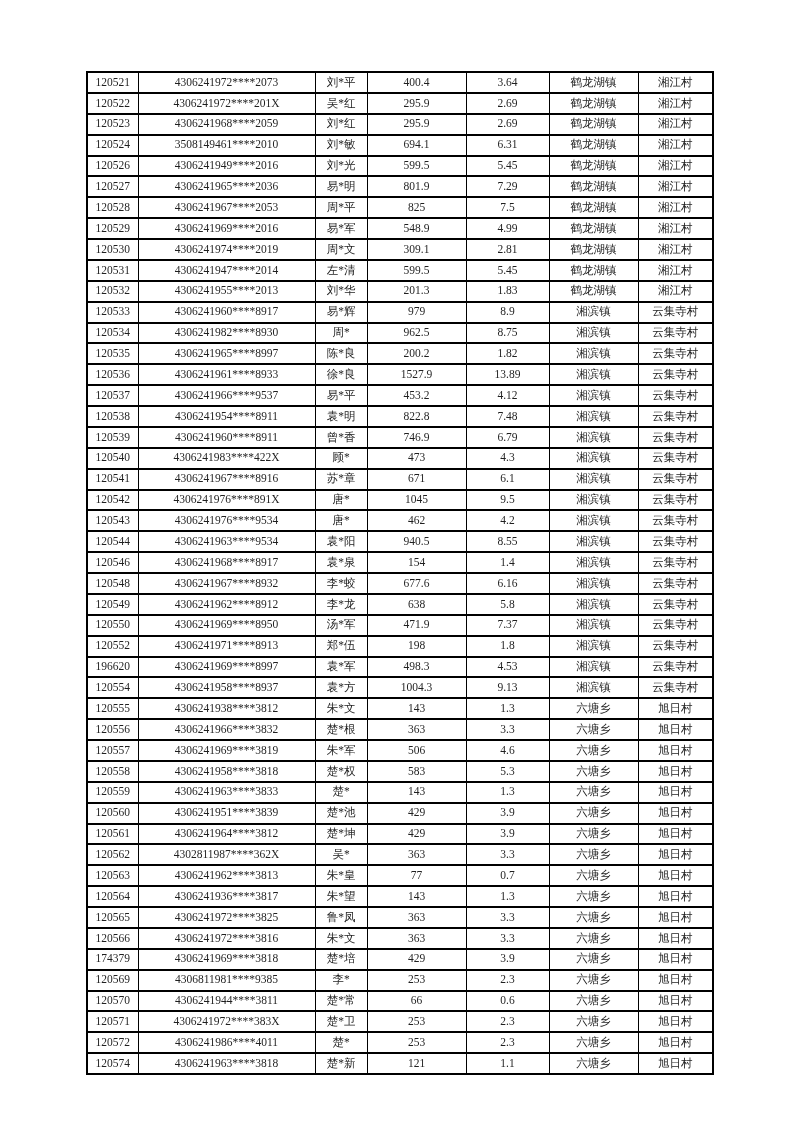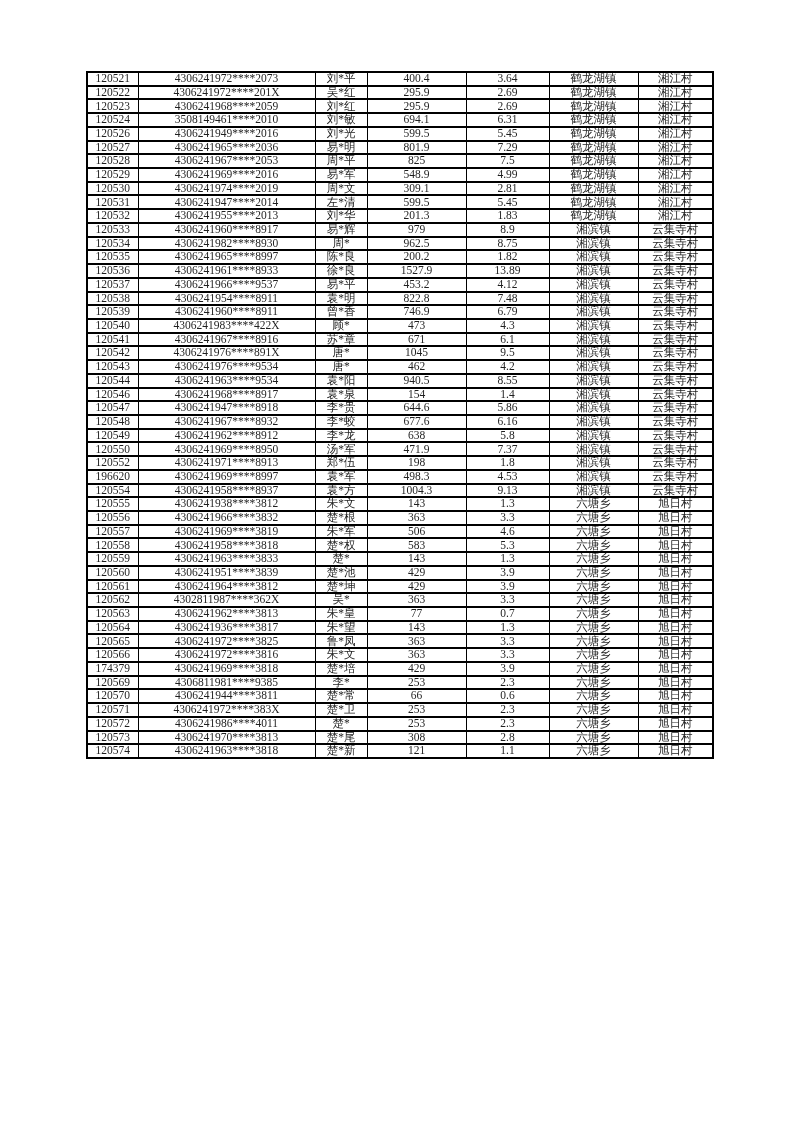--- a/index.html
+++ b/index.html
@@ -17,21 +17,21 @@
     width: 794px;
     height: 1122px;
     background: var(--page-bg, #ffffff);
     overflow: hidden;
   }
   table.data-table {
     position: absolute;
     left: 86px;
     top: 71px;
     width: 626px;
-    height: 688px;
+    height: 1004px;
     border-collapse: collapse;
     table-layout: fixed;
     border: 2px solid var(--border-color, #000000);
   }
   table.data-table td {
     border: solid var(--border-color, #000000);
     border-width: 2px 1px;
     padding: 0 2px;
     text-align: center;
     vertical-align: middle;
@@ -275,29 +275,20 @@
         <tr>
           <td>120546</td>
           <td>4306241968****8917</td>
           <td>袁*泉</td>
           <td>154</td>
           <td>1.4</td>
           <td>湘滨镇</td>
           <td>云集寺村</td>
         </tr>
         <tr>
-          <td>120547</td>
-          <td>4306241947****8918</td>
-          <td>李*贵</td>
-          <td>644.6</td>
-          <td>5.86</td>
-          <td>湘滨镇</td>
-          <td>云集寺村</td>
-        </tr>
-        <tr>
           <td>120548</td>
           <td>4306241967****8932</td>
           <td>李*蛟</td>
           <td>677.6</td>
           <td>6.16</td>
           <td>湘滨镇</td>
           <td>云集寺村</td>
         </tr>
         <tr>
           <td>120549</td>
@@ -491,29 +482,20 @@
         <tr>
           <td>120572</td>
           <td>4306241986****4011</td>
           <td>楚*</td>
           <td>253</td>
           <td>2.3</td>
           <td>六塘乡</td>
           <td>旭日村</td>
         </tr>
         <tr>
-          <td>120573</td>
-          <td>4306241970****3813</td>
-          <td>楚*尾</td>
-          <td>308</td>
-          <td>2.8</td>
-          <td>六塘乡</td>
-          <td>旭日村</td>
-        </tr>
-        <tr>
           <td>120574</td>
           <td>4306241963****3818</td>
           <td>楚*新</td>
           <td>121</td>
           <td>1.1</td>
           <td>六塘乡</td>
           <td>旭日村</td>
         </tr>
       </tbody>
   </table>

